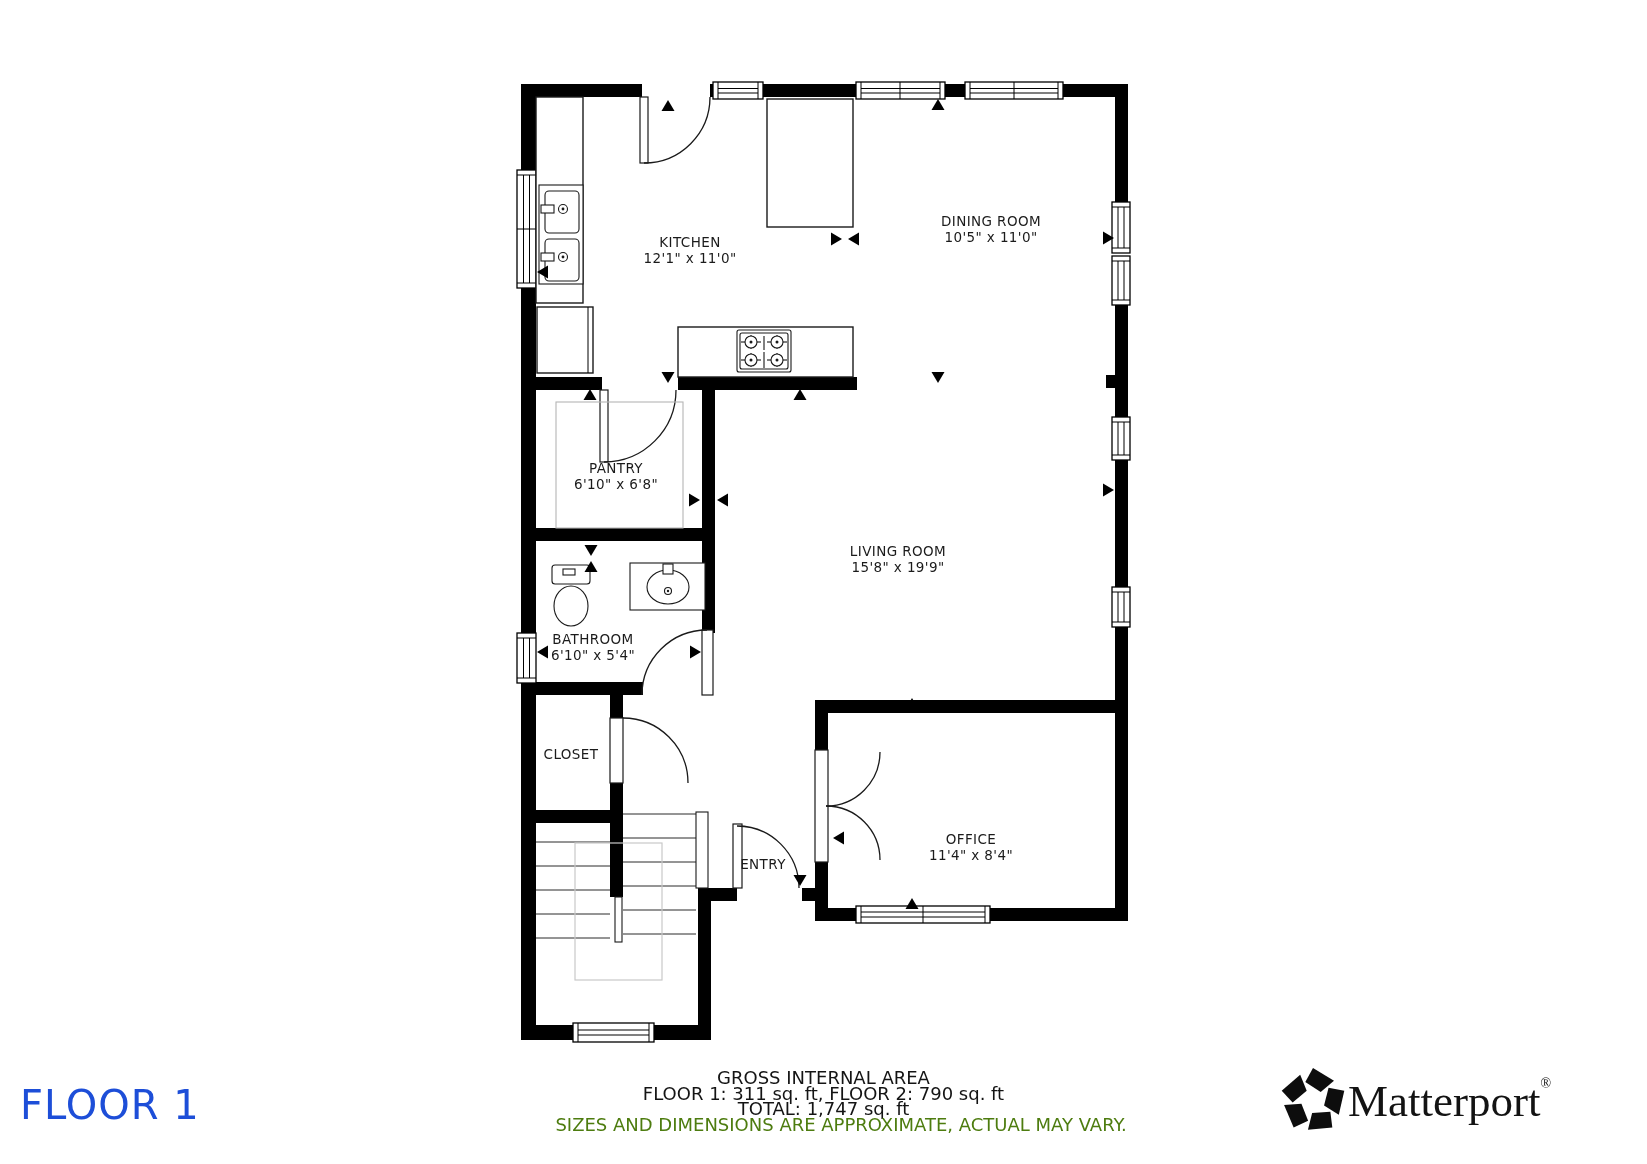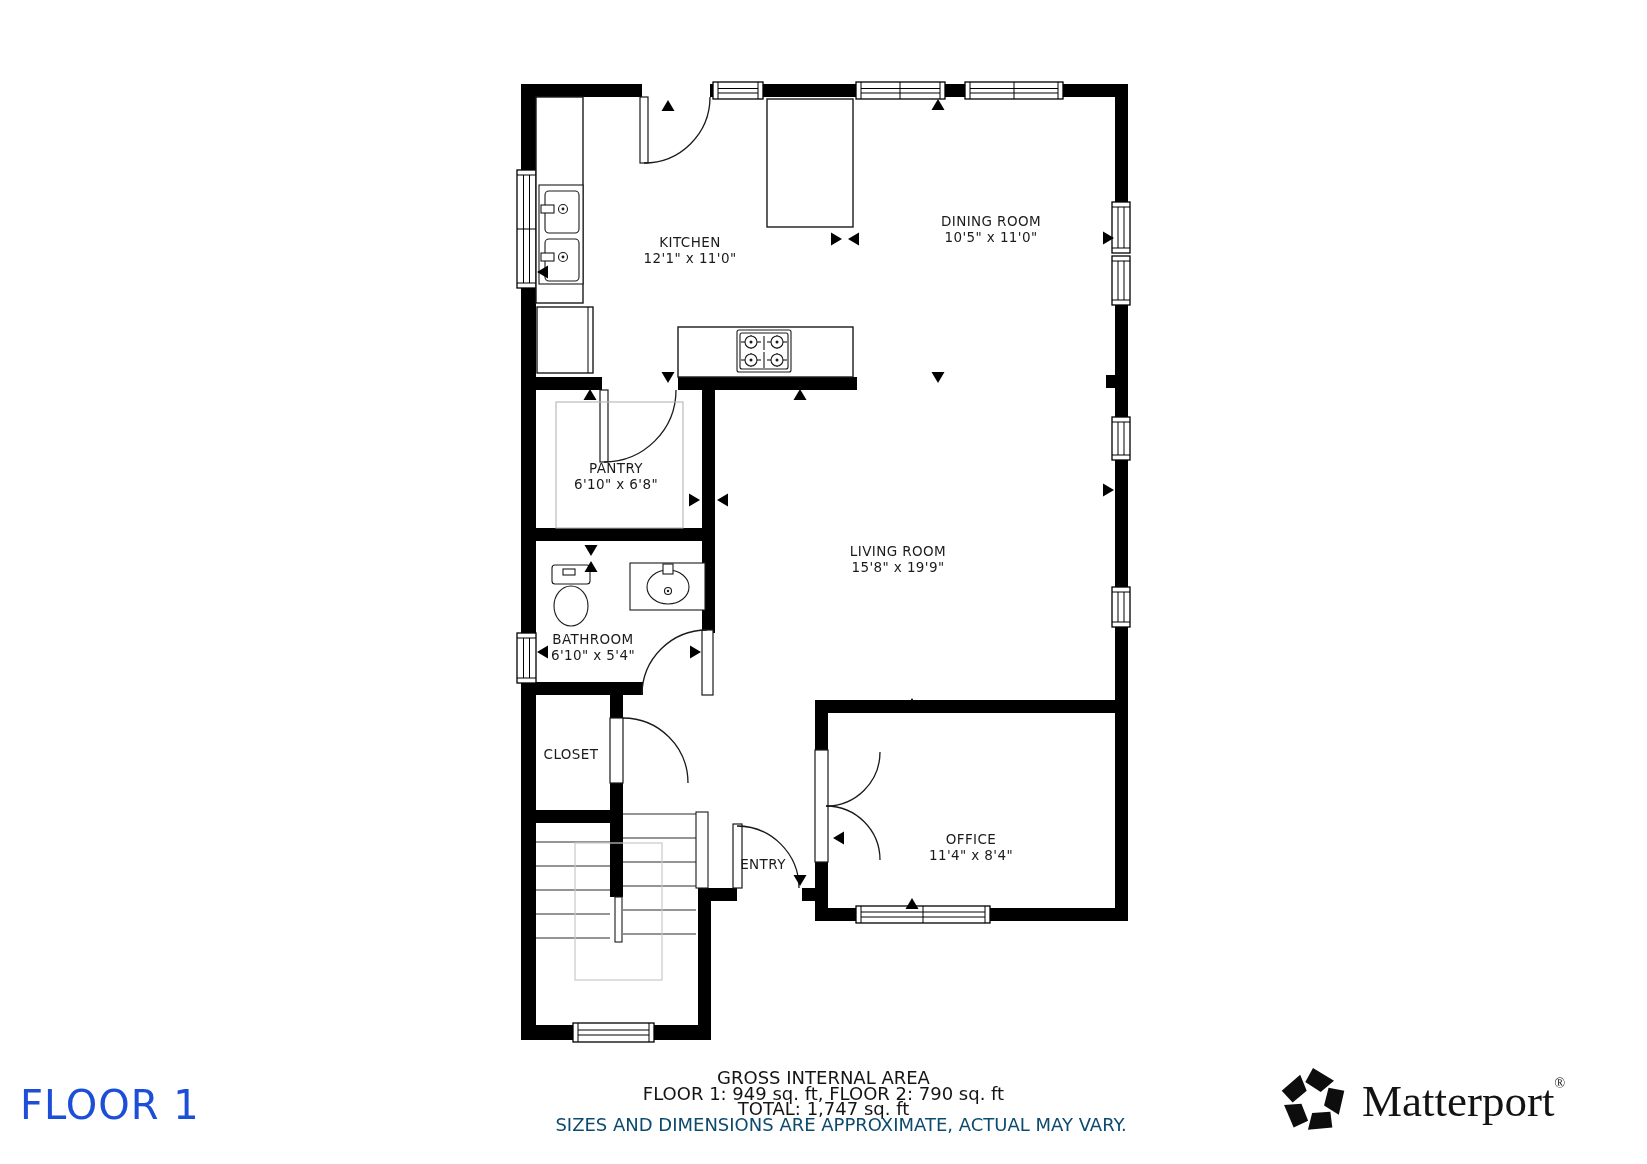--- a/index.html
+++ b/index.html
@@ -16,25 +16,25 @@
   .arc{stroke:#1a1a1a;stroke-width:1.3;fill:none;}
   .leaf{fill:#fff;stroke:#1a1a1a;stroke-width:1.2;}
   .tread{stroke:#2a2a2a;stroke-width:1;}
   .ghost{fill:none;stroke:#c9c9c9;stroke-width:1.2;}
   .shelf{fill:none;stroke:#b5b5b5;stroke-width:1.1;}
   .arrow{fill:#000;}
   .lbl{font-size:13.5px;fill:#1b1b1b;letter-spacing:.4px;text-anchor:middle;}
 
   .footer-block{position:absolute;left:0;right:0;top:1070px;text-align:center;
        color:#141414;font-size:18px;line-height:15.5px;}
-  .footer-block .disclaimer{color:#0c4a6e;margin-left:35px;}
+  .footer-block .disclaimer{color:#4d7c0f;margin-left:35px;}
   .floor-label{position:absolute;left:20px;top:1082px;font-size:40px;
        color:#1d4ed8;letter-spacing:1px;}
   .brand{position:absolute;left:1278px;top:1066px;display:flex;
-       align-items:center;gap:14px;}
+       align-items:center;}
   .brand .wordmark{font-family:"Liberation Serif","DejaVu Serif",serif;
        font-size:45px;color:#131313;}
   .brand sup{font-size:14px;vertical-align:28px;}
 </style>
 </head>
 <body>
 
 
 
 <svg width="1647" height="1164" viewBox="0 0 1647 1164">
@@ -332,21 +332,21 @@
     <text class="lbl" x="763" y="869">ENTRY</text>
 
     <text class="lbl" x="971" y="844">OFFICE</text>
     <text class="lbl" x="971" y="860">11'4" x 8'4"</text>
   </g>
 </svg>
 
 
 <div class="footer-block">
   <div>GROSS INTERNAL AREA</div>
-  <div>FLOOR 1: 949 sq. ft, FLOOR 2: 790 sq. ft</div>
+  <div>FLOOR 1: 311 sq. ft, FLOOR 2: 790 sq. ft</div>
   <div>TOTAL: 1,747 sq. ft</div>
   <div class="disclaimer">SIZES AND DIMENSIONS ARE APPROXIMATE, ACTUAL MAY VARY.</div>
 </div>
 
 <div class="floor-label">FLOOR 1</div>
 
 
 <div class="brand">
   <svg width="70" height="70" viewBox="0 0 100 100">
     <g fill="#0d0d0d">

